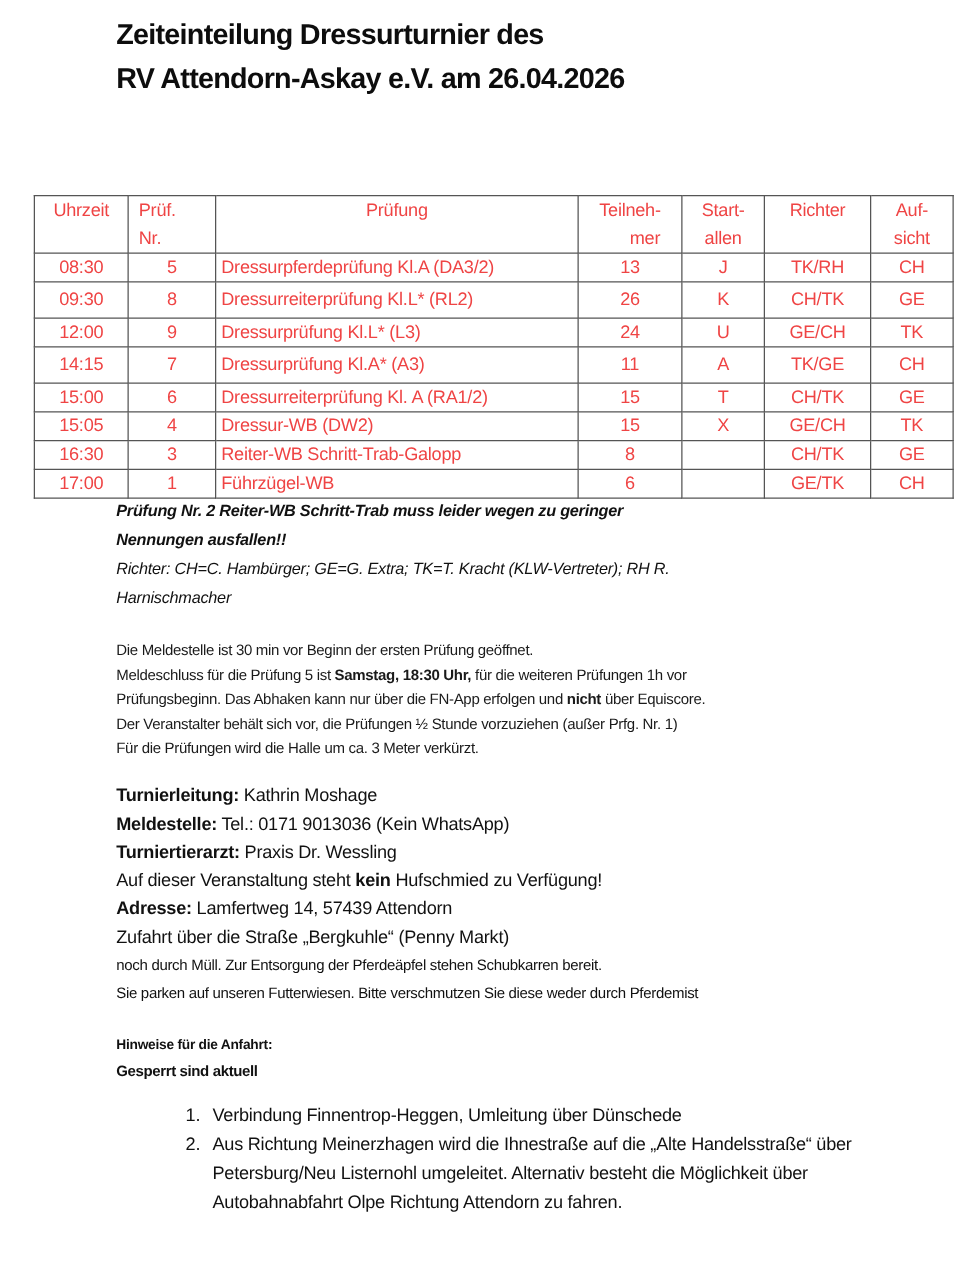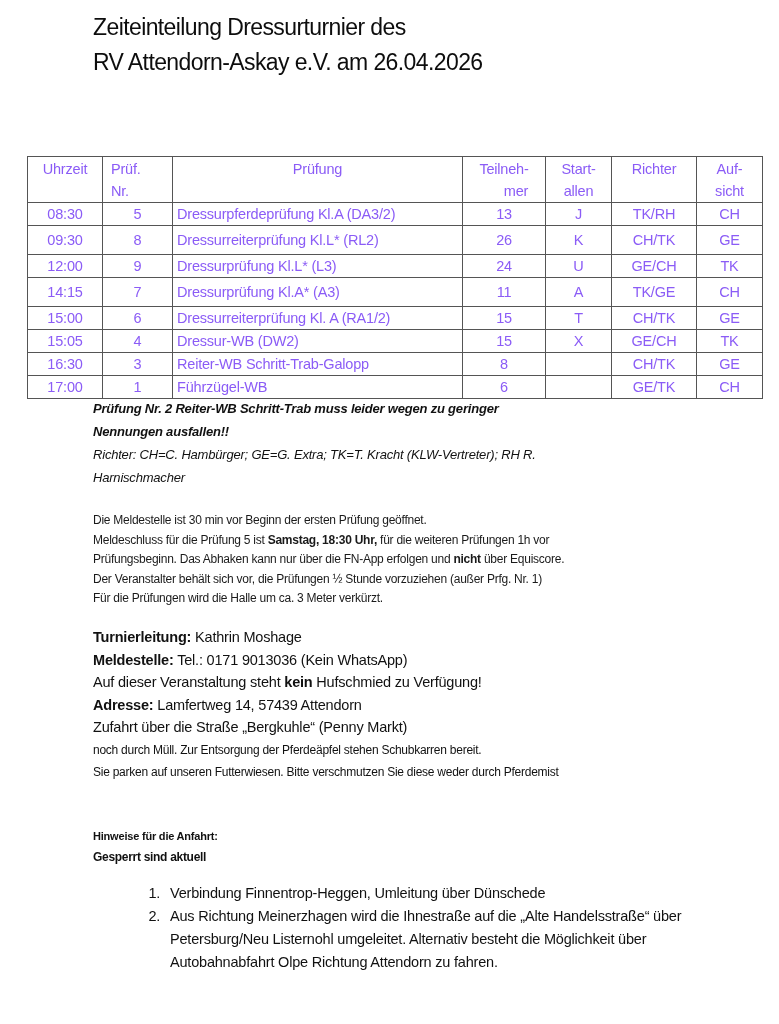--- a/index.html
+++ b/index.html
@@ -2,29 +2,29 @@
 <html><head>
 <meta charset="utf-8">
 <style>
   html, body { margin: 0; padding: 0; background: #ffffff; }
   body {
     width: 779px; height: 1024px; position: relative; overflow: hidden;
     font-family: "Liberation Sans", sans-serif; color: #111111;
   }
   .title {
     position: absolute; left: 93px; top: 10px;
-    font-size: 23px; font-weight: normal; line-height: 35px;
+    font-size: 23px; font-weight: bold; line-height: 35px;
     letter-spacing: -0.6px; color: #0d0d0d;
   }
   .title div { white-space: nowrap; }
 
   table.schedule {
     position: absolute; left: 27px; top: 156px;
     border-collapse: collapse;
-    font-size: 14.5px; color: #8b5cf6;
+    font-size: 14.5px; color: #ef4444;
     letter-spacing: -0.2px;
   }
   table.schedule td, table.schedule th {
     border: 1px solid #555555; padding: 0 4px; font-weight: normal;
     line-height: 22px; white-space: nowrap;
   }
   table.schedule th { vertical-align: top; padding-top: 1px; }
   .c-time { width: 66px; text-align: center; }
   .c-nr { width: 57px; text-align: center; }
   .c-name { width: 281px; text-align: left; }
@@ -166,20 +166,21 @@
   <div>Die Meldestelle ist 30 min vor Beginn der ersten Prüfung geöffnet.</div>
   <div><span>Meldeschluss für die Prüfung 5 ist </span><b>Samstag, 18:30 Uhr,</b><span> für die weiteren Prüfungen 1h vor</span></div>
   <div><span>Prüfungsbeginn. Das Abhaken kann nur über die FN-App erfolgen und </span><b>nicht</b><span> über Equiscore.</span></div>
   <div>Der Veranstalter behält sich vor, die Prüfungen ½ Stunde vorzuziehen (außer Prfg. Nr. 1)</div>
   <div>Für die Prüfungen wird die Halle um ca. 3 Meter verkürzt.</div>
 </div>
 
 <div class="block contact">
   <div><b>Turnierleitung:</b><span> Kathrin Moshage</span></div>
   <div><b>Meldestelle:</b><span> Tel.: 0171 9013036 (Kein WhatsApp)</span></div>
+  <div><b>Turniertierarzt:</b><span> Praxis Dr. Wessling</span></div>
   <div><span>Auf dieser Veranstaltung steht </span><b>kein</b><span> Hufschmied zu Verfügung!</span></div>
   <div><b>Adresse:</b><span> Lamfertweg 14, 57439 Attendorn</span></div>
   <div>Zufahrt über die Straße „Bergkuhle“ (Penny Markt)</div>
   <div class="sm">noch durch Müll. Zur Entsorgung der Pferdeäpfel stehen Schubkarren bereit.</div>
   <div class="sm">Sie parken auf unseren Futterwiesen. Bitte verschmutzen Sie diese weder durch Pferdemist</div>
 </div>
 
 <div class="block directions">
   <div class="h">Hinweise für die Anfahrt:</div>
   <div class="sub">Gesperrt sind aktuell</div>

